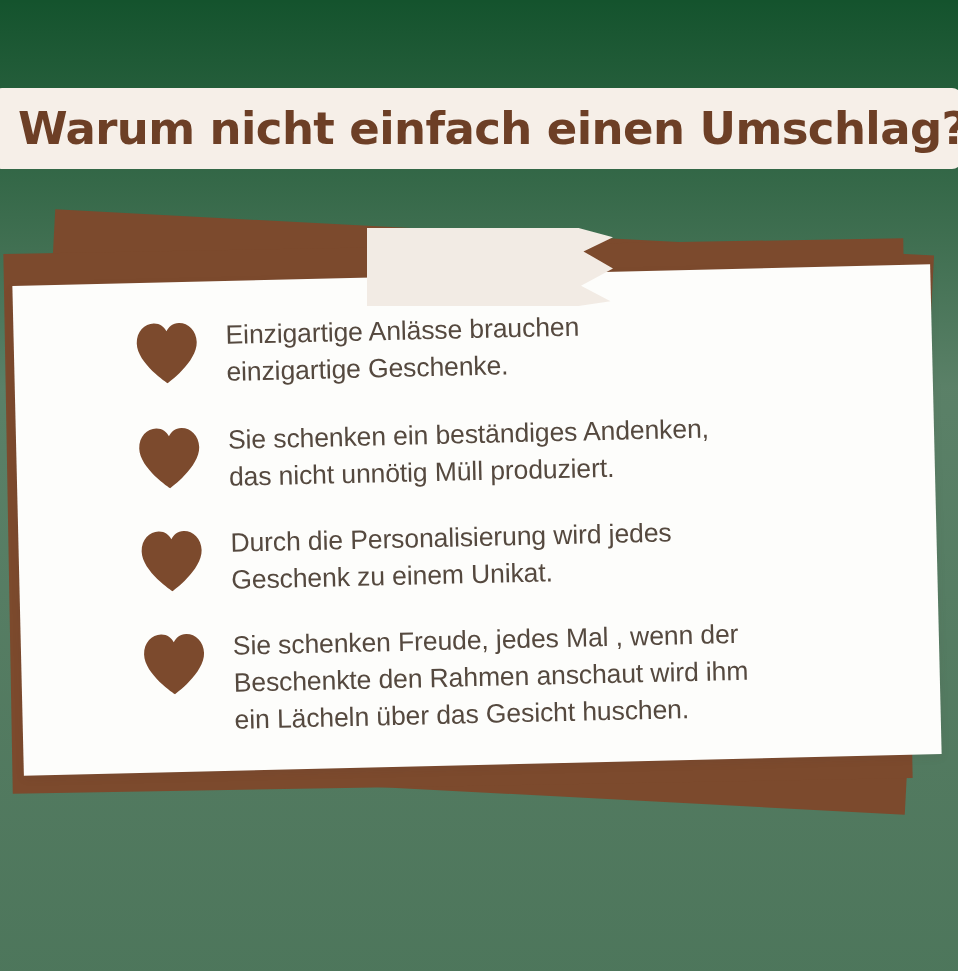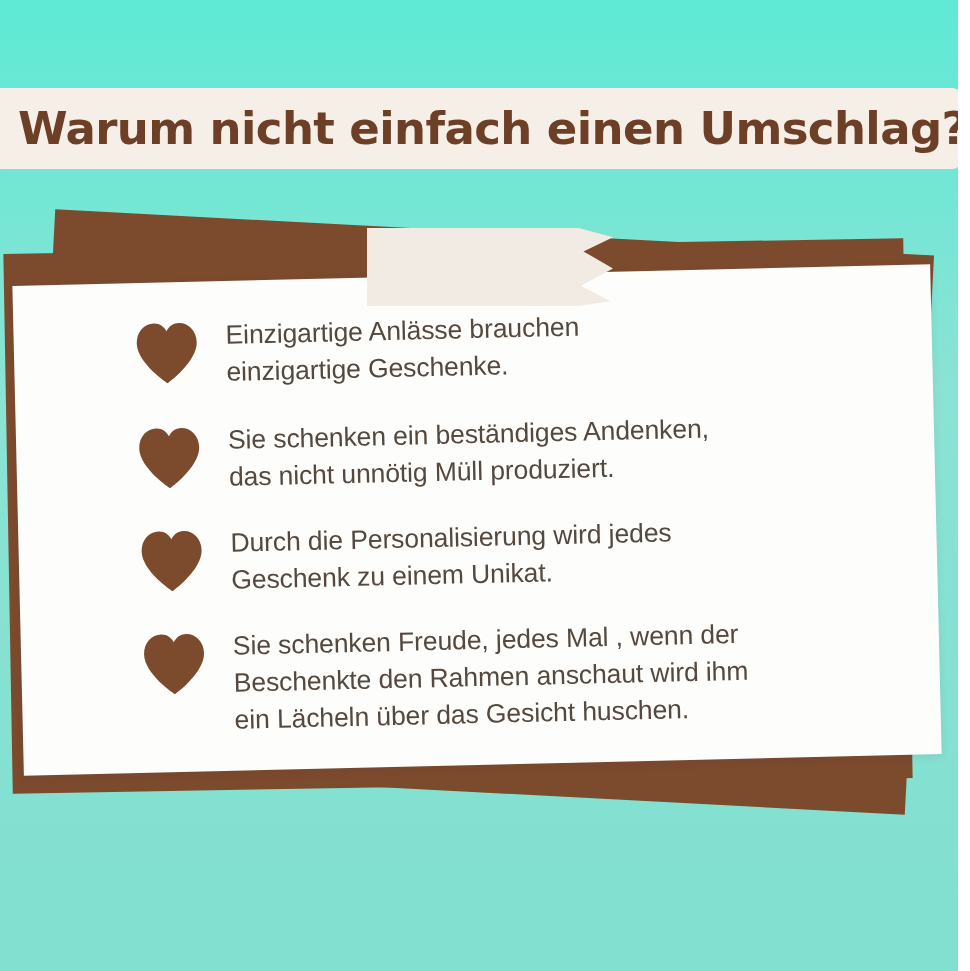--- a/index.html
+++ b/index.html
@@ -10,21 +10,21 @@
     width: 970px;
     height: 971px;
     overflow: hidden;
     font-family: "Liberation Sans", "DejaVu Sans", sans-serif;
   }
 
   #poster {
     position: relative;
     width: 958px;
     height: 971px;
-    background: #5eead4;
+    background: #14532d;
     overflow: hidden;
   }
 
   
   #poster::after {
     content: "";
     position: absolute;
     inset: 0;
     pointer-events: none;
     background: linear-gradient(180deg,

